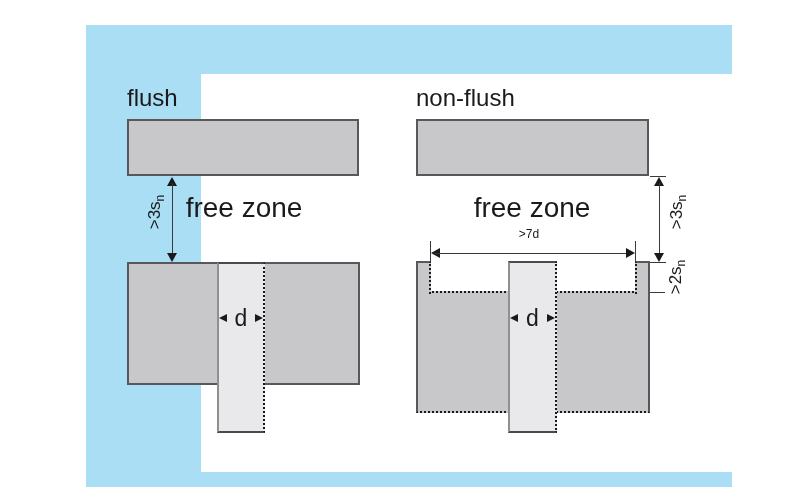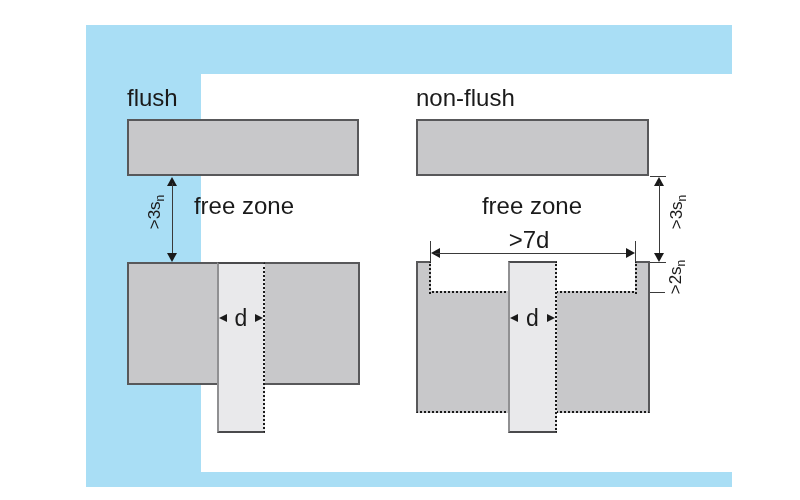--- a/index.html
+++ b/index.html
@@ -14,21 +14,21 @@
   }
   html,body{margin:0;padding:0;background:#fff;}
   .screen{
     position:relative;width:800px;height:500px;background:#fff;overflow:hidden;
     font-family:"Liberation Sans", sans-serif;color:var(--text);
   }
   .frame{position:absolute;left:86px;top:25px;width:646px;height:462px;background:var(--frame-blue);}
   .canvas{position:absolute;left:115px;top:49px;width:585px;height:398px;background:#fff;}
 
   .title{position:absolute;font-size:24px;text-align:left;line-height:1.1;}
-  .freezone{position:absolute;font-size:24px;text-align:center;line-height:1.1;}
+  .freezone{position:absolute;font-size:28px;text-align:center;line-height:1.1;}
   .plate{position:absolute;background:var(--block-fill);border:2px solid var(--block-border);}
   .block{position:absolute;background:var(--block-fill);border:2px solid var(--block-border);z-index:2;}
   .sensor{
     position:absolute;background:var(--sensor-fill);z-index:5;
     border-top:2px solid #4a4a4c;border-bottom:2px solid #4a4a4c;
     border-left:2px solid var(--sensor-edge);border-right:2px dotted var(--ink);
   }
   .rim{position:absolute;background:var(--block-fill);z-index:3;border-top:2px solid var(--block-border);}
   .rim.left{border-left:2px solid var(--block-border);border-right:2px dotted var(--ink);}
   .rim.right{border-right:2px solid var(--block-border);border-left:2px dotted var(--ink);}
@@ -53,21 +53,21 @@
     border-top:5px solid transparent;border-bottom:5px solid transparent;border-right:9px solid var(--ink);}
   .ah-right{position:absolute;right:0;top:1px;width:0;height:0;
     border-top:5px solid transparent;border-bottom:5px solid transparent;border-left:9px solid var(--ink);}
 
   .tick-v{position:absolute;width:1px;background:var(--line);}
   .tick-h{position:absolute;height:1px;background:var(--line);}
 
   .vlabel{position:absolute;transform:translate(-50%,-50%) rotate(-90deg);
     white-space:nowrap;font-size:17px;color:var(--text);}
   .vlabel sub, .dimtext sub{font-size:12px;}
-  .dimtext{position:absolute;font-size:24px;text-align:center;line-height:1;}
+  .dimtext{position:absolute;font-size:12px;text-align:center;line-height:1;}
 
   
   .ddim{position:absolute;display:flex;align-items:center;justify-content:space-between;z-index:6;}
   .d-ah-left{width:0;height:0;border-top:4px solid transparent;border-bottom:4px solid transparent;border-right:8px solid var(--ink);}
   .d-ah-right{width:0;height:0;border-top:4px solid transparent;border-bottom:4px solid transparent;border-left:8px solid var(--ink);}
   .d-label{font-size:23px;line-height:1;color:var(--text);}
 </style>
 </head>
 <body>
 

